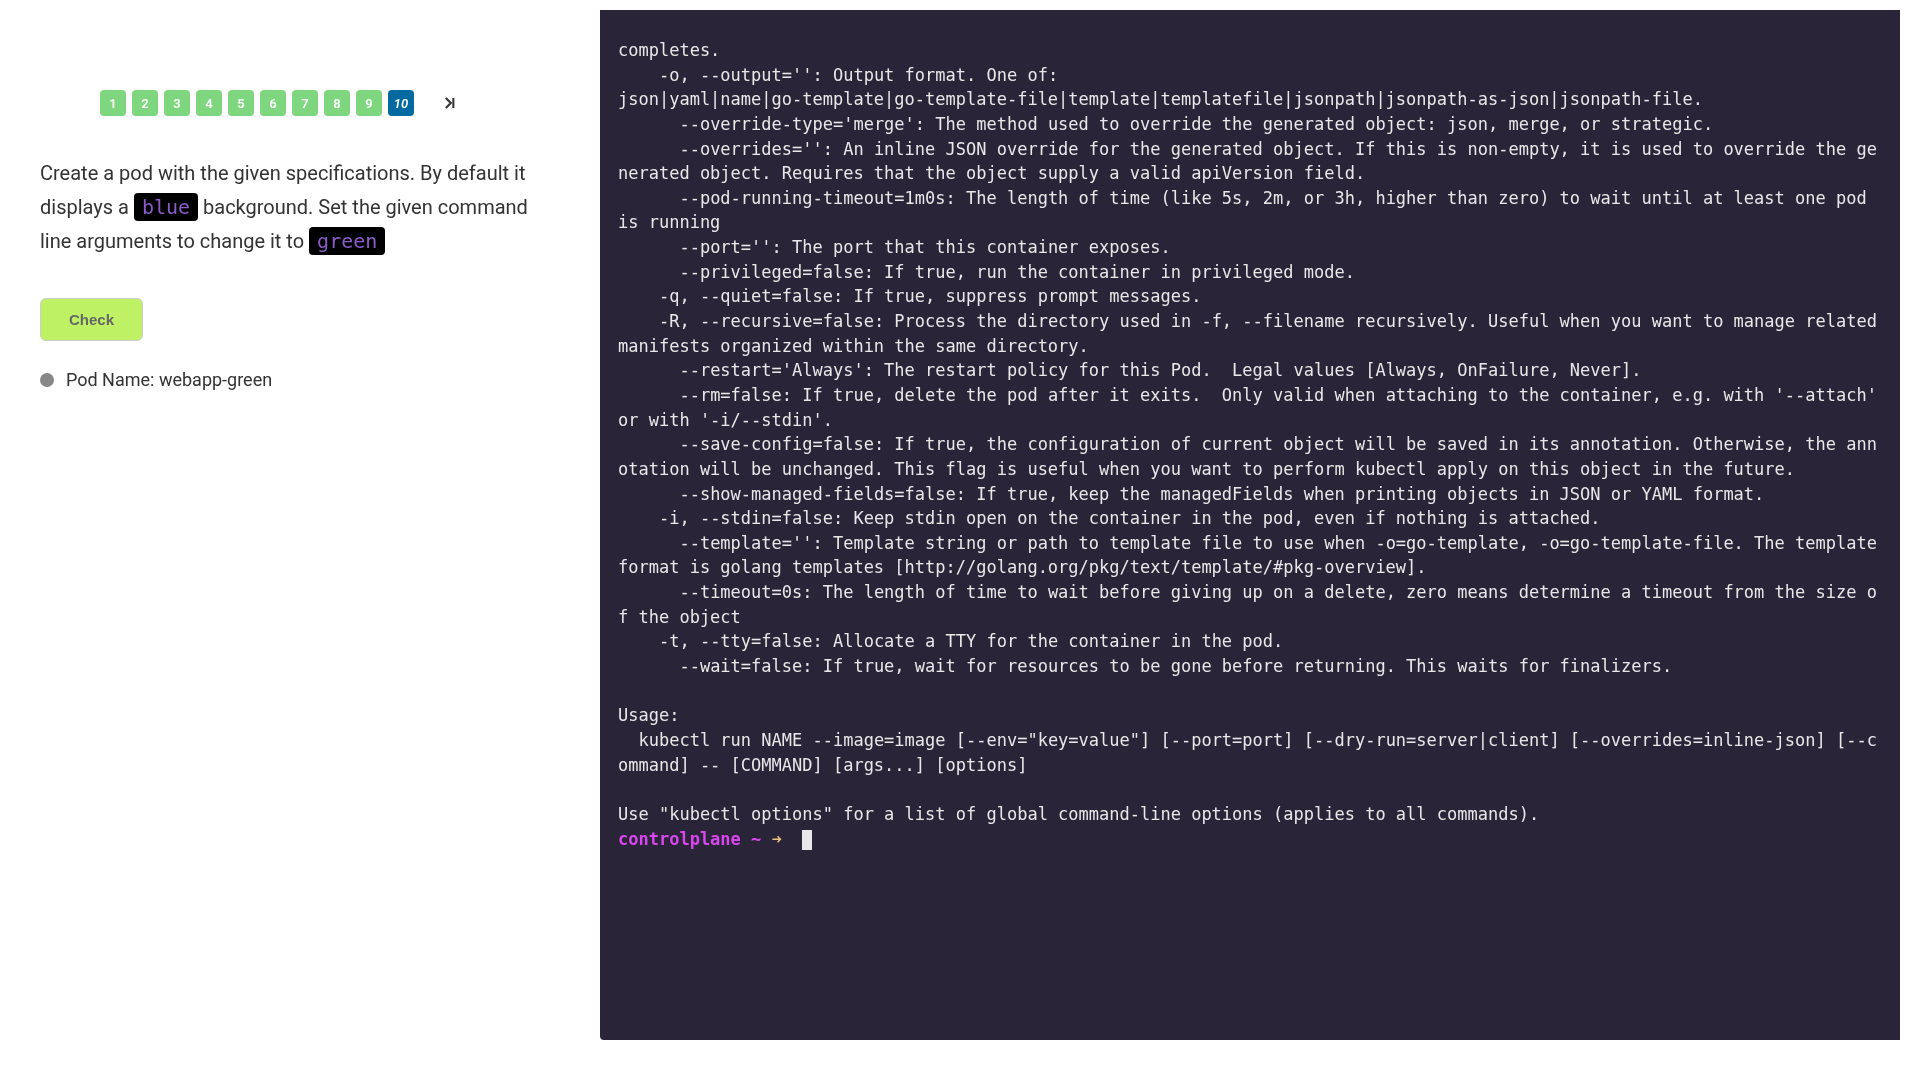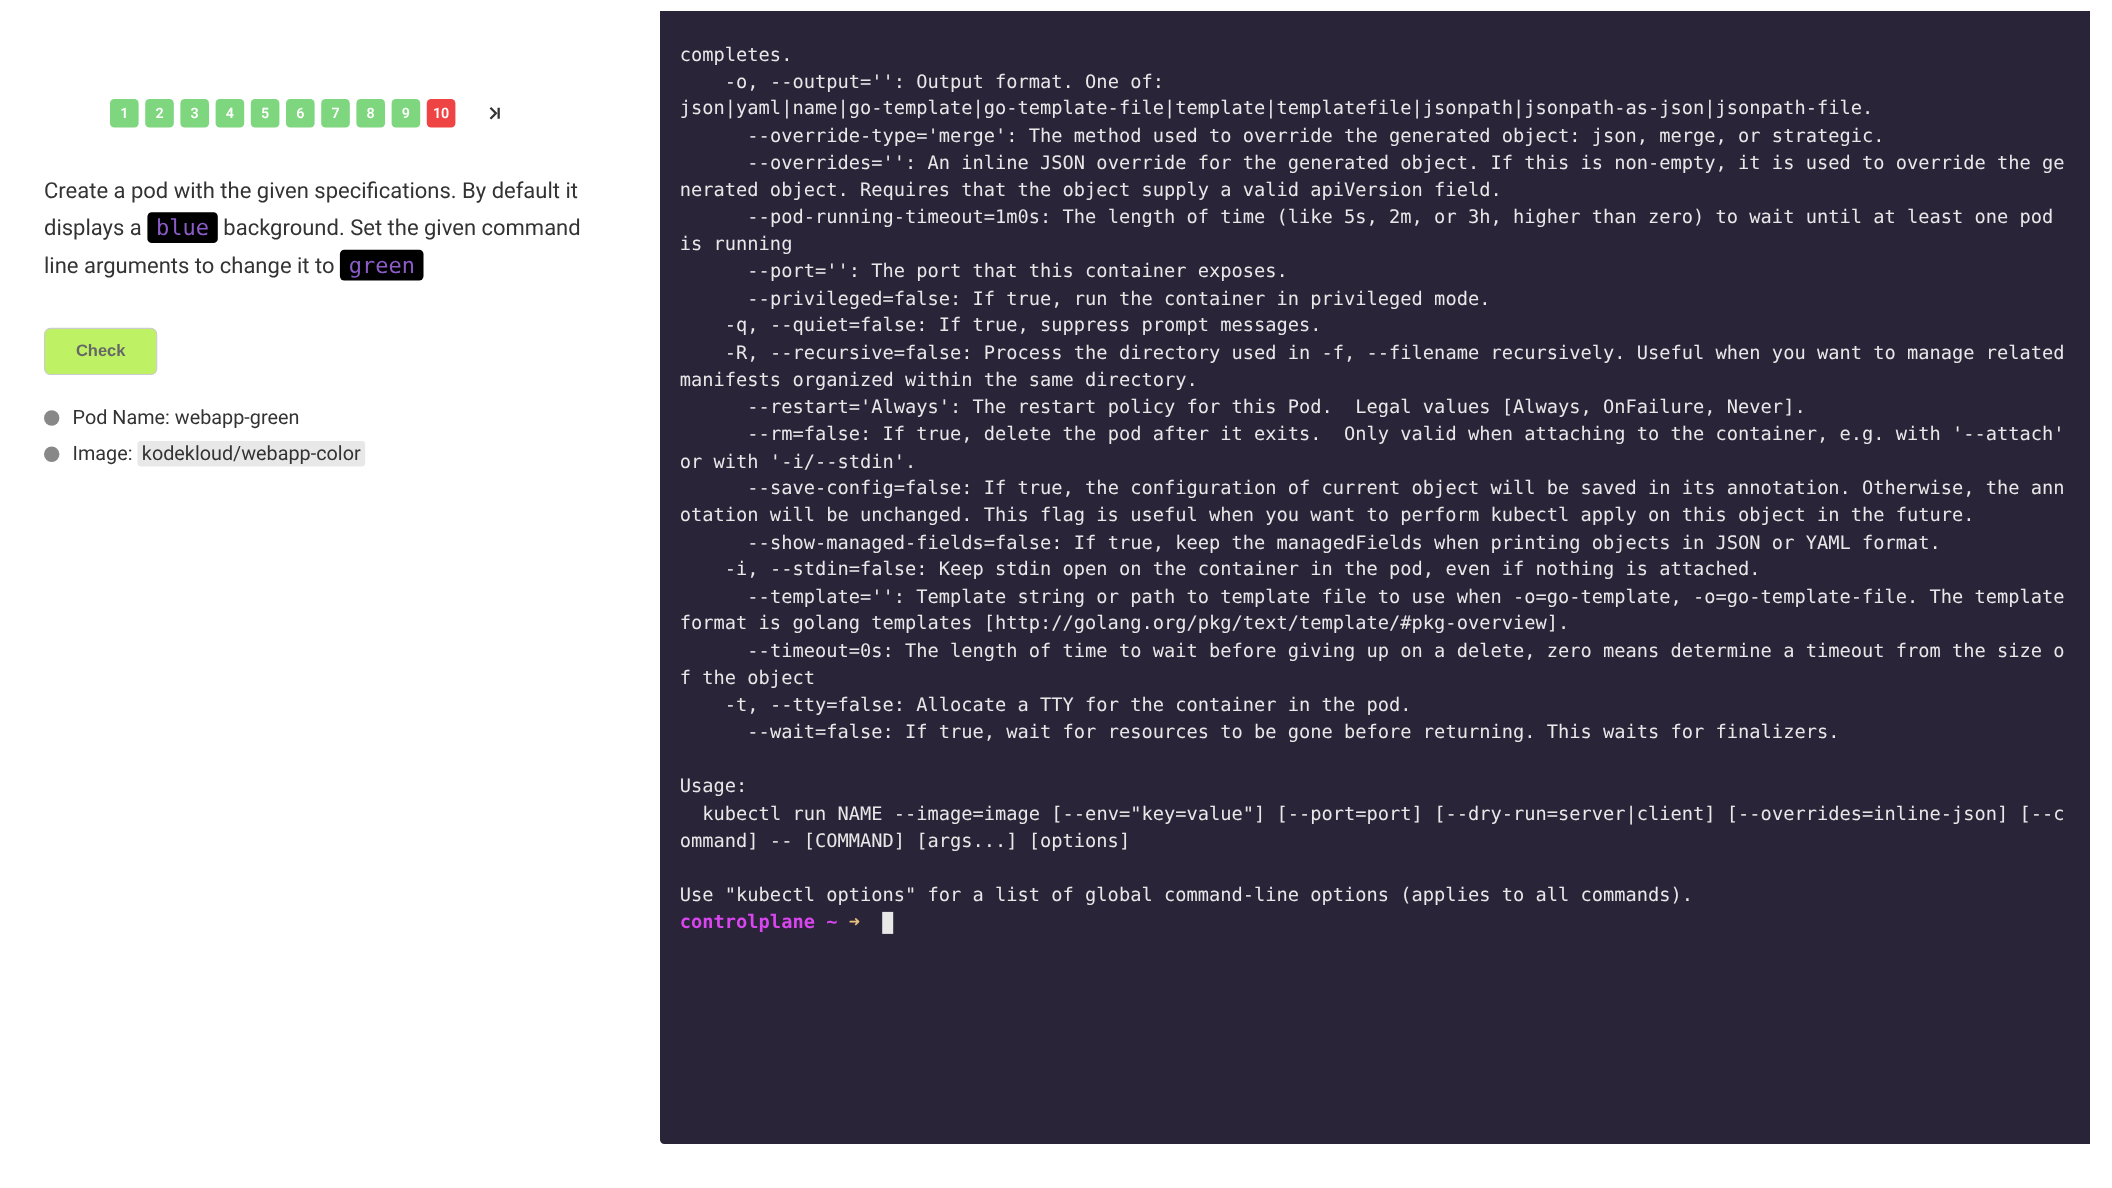--- a/index.html
+++ b/index.html
@@ -35,22 +35,23 @@
   font-size: 13px;
   font-weight: 600;
   border-radius: 4px;
   cursor: pointer;
 }
 .step-box.done {
   background: #7ed67e;
   color: #fff;
 }
 .step-box.current {
-  background: #ef4444;
+  background: #0369a1;
   color: #fff;
+  font-style: italic;
 }
 .step-next {
   margin-left: 20px;
   color: #333;
   cursor: pointer;
   display: flex;
   align-items: center;
 }
 .step-next svg { width: 20px; height: 20px; }
 .task-text {
@@ -74,21 +75,21 @@
   font-size: 15px;
   font-weight: 600;
   border-radius: 6px;
   cursor: pointer;
   width: fit-content;
   margin-bottom: 28px;
 }
 .requirements {
   display: flex;
   flex-direction: column;
-  gap: 12px;
+  gap: 23px;
 }
 .req-item {
   display: flex;
   align-items: center;
   gap: 12px;
   font-size: 18px;
   color: #333;
 }
 .req-bullet {
   width: 14px;
@@ -148,24 +149,20 @@
     <span class="code-chip">green</span>
   </div>
 
   <button class="check-btn">Check</button>
 
   <div class="requirements" id="req-container">
       <div class="req-item">
         <div class="req-bullet"></div>
         <span><span>Pod Name: </span><span>webapp-green</span></span>
       </div>
-      <div class="req-item">
-        <div class="req-bullet"></div>
-        <span><span>Image: </span><span class="hl">kodekloud/webapp-color</span></span>
-      </div>
     </div>
 </div>
 
 <div class="terminal"><span>completes.
     -o, --output='': Output format. One of:
 json|yaml|name|go-template|go-template-file|template|templatefile|jsonpath|jsonpath-as-json|jsonpath-file.
       --override-type='merge': The method used to override the generated object: json, merge, or strategic.
       --overrides='': An inline JSON override for the generated object. If this is non-empty, it is used to override the generated object. Requires that the object supply a valid apiVersion field.
       --pod-running-timeout=1m0s: The length of time (like 5s, 2m, or 3h, higher than zero) to wait until at least one pod is running
       --port='': The port that this container exposes.

